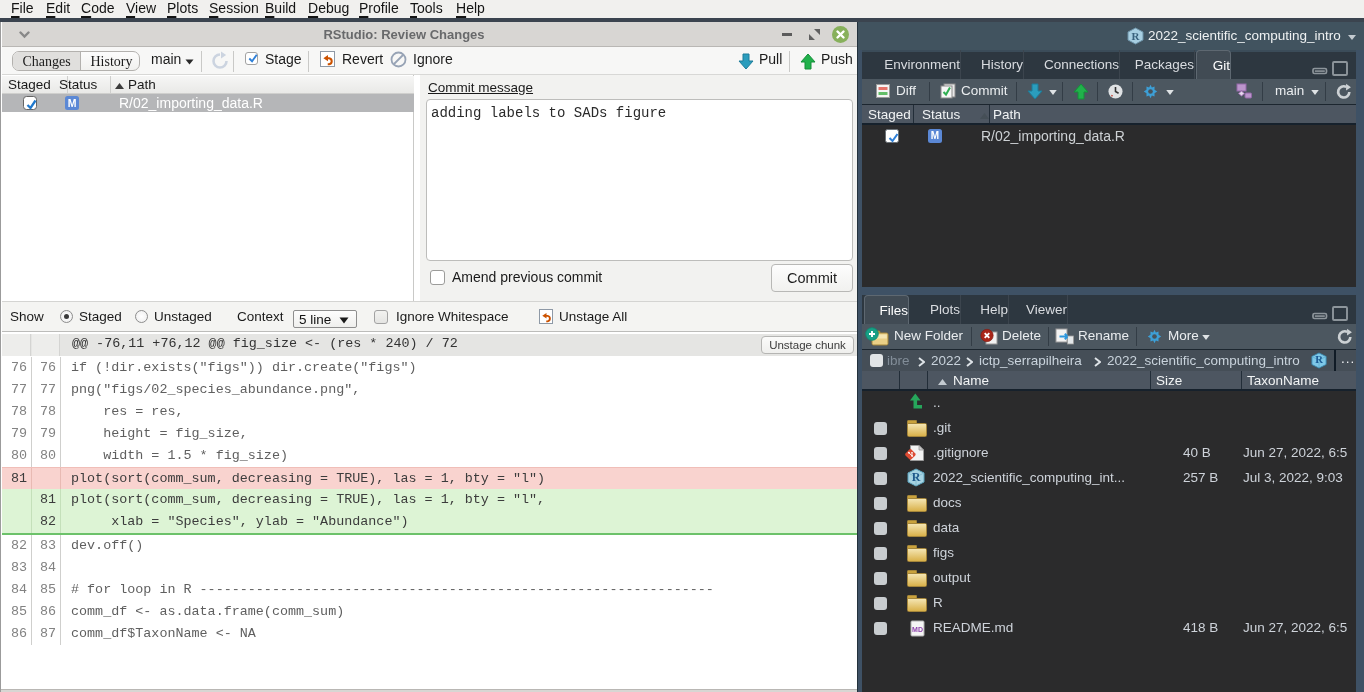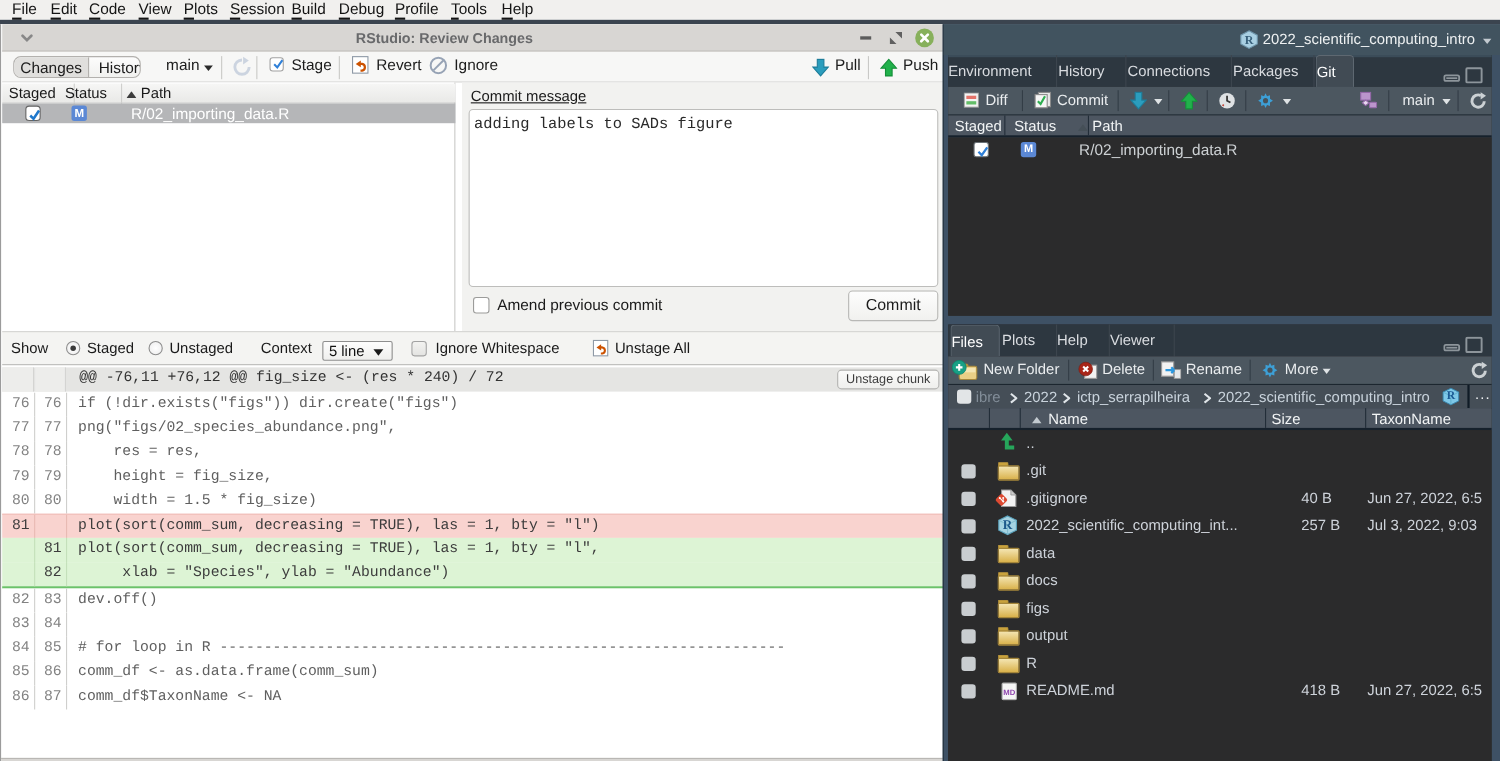--- a/index.html
+++ b/index.html
@@ -11,21 +11,21 @@
 #menubar span { position:absolute; top:0px; white-space:pre; }
 #menubar u { text-decoration:underline; text-underline-offset:2.5px; text-decoration-thickness:1.5px; }
 #darkstrip { position:absolute; left:0; top:18px; width:1364px; height:4px; background:#3b444f; }
 
 #lwin { position:absolute; left:0; top:22px; width:857px; height:670px; background:#fff; border-left:1px solid #9b9b9b; }
 #ltitle { position:absolute; left:1px; top:0; width:856px; height:25px; background:#d8d6d3; border-bottom:1px solid #b9b7b4; }
 #ltitle .ttl { position:absolute; left:-26px; right:26px; top:5px; text-align:center; font-weight:bold; font-size:13px; color:#68696b; }
 #ltoolbar { position:absolute; left:1px; top:25px; width:856px; height:28px; background:#f7f7f6; border-bottom:1px solid #d8d8d6; font-size:14px; color:#1c1c1c; }
 .vsep { position:absolute; width:1px; background:#c9c9c7; }
 
-#segbox { position:absolute; left:10px; top:4px; width:116px; height:20px; border:1px solid #b3b1ae; border-radius:7px; background:linear-gradient(#fcfcfc,#f1f1ef); overflow:hidden; }
+#segbox { position:absolute; left:10px; top:4px; width:128px; height:20px; border:1px solid #b3b1ae; border-radius:7px; background:linear-gradient(#fcfcfc,#f1f1ef); overflow:hidden;font-family:Liberation Serif, serif; }
 #segbox .seg1 { position:absolute; left:0; top:0; width:68px; height:20px; background:#e0dfdd; border-right:1px solid #b3b1ae; text-align:center; line-height:19px; }
 #segbox .seg2 { position:absolute; left:69px; top:0; width:59px; height:20px; text-align:center; line-height:19px; }
 
 #ltop { position:absolute; left:1px; top:53px; width:856px; height:226px; }
 #lfiles { position:absolute; left:0; top:0; width:412px; height:226px; background:#fff; border-right:1px solid #c9c9c7; }
 #lfhead { position:absolute; left:0; top:1px; width:412px; height:18px; background:linear-gradient(#f6f6f5,#e9e9e7); border-bottom:1px solid #cfcfcd; font-size:13.5px; color:#1a1a1a; }
 #lfhead .c { position:absolute; top:1px; }
 #lfhead .d { position:absolute; top:0; width:1px; height:19px; background:#cfcfcd; }
 #lrow { position:absolute; left:0; top:19px; width:412px; height:18px; background:#b5b6b8; color:#fff; font-size:14px; }
 .mbadge { display:inline-block; width:13px; height:13px; background:#3f7fd0; border-radius:2.5px; color:#fff; font-size:10px; font-weight:bold; text-align:center; line-height:13px; }
@@ -61,21 +61,21 @@
 .dl.del .b1,.dl.del .b2 { background:#e8bab3; }
 .dl.add { background:#ddf4d5; }
 .dl.add .code, .dl.add .n1, .dl.add .n2 { color:#3c3c3c; }
 .dl.add .b1,.dl.add .b2 { background:#c4e0ba; }
 .dl.addlast { border-bottom:2px solid #6cc26a; height:24px; }
 
 #rwin { position:absolute; left:857px; top:22px; width:507px; height:670px; background:#3e5165; border-left:1px solid #23313c; }
 #rtitle { position:absolute; left:0; top:0; width:507px; height:28px; background:#41535f; color:#eef1f2; font-size:13.5px; }
 .pane { position:absolute; left:4px; width:494px; background:#2b2b2c; }
 .tabbar { position:absolute; left:0; top:0; width:494px; height:29px; background:#2d3740; color:#d9dce0; font-size:13.5px; }
-.tabbar .tab { position:absolute; top:0; height:29px; line-height:29px; text-align:left; border-right:1px solid #3c454e; }
+.tabbar .tab { position:absolute; top:0; height:29px; line-height:29px; text-align:right; border-right:1px solid #3c454e; }
 .tabbar .tab.sel { background:#414b54; border:1px solid #5e6871; border-bottom:none; border-radius:4px 4px 0 0; color:#fff; }
 .rtoolbar { position:absolute; left:0; width:494px; height:26px; background:#4c5760; color:#eaedef; font-size:13.5px; border-bottom:1px solid #1c262f; }
 .rtoolbar .sep { position:absolute; top:3px; width:1px; height:19px; background:#333d46; }
 .rhead { position:absolute; left:0; width:494px; height:20px; background:#4d5661; color:#f2f4f5; font-size:13.5px; border-bottom:2px solid #16212c; }
 .rhead .d { position:absolute; top:0; width:1px; height:18px; background:#222d38; }
 .rcontent { position:absolute; left:0; width:494px; background:#2b2b2c; color:#ced3da; font-size:13.5px; }
 .paneicons { position:absolute; top:11px; }
 
 .frow { position:relative; width:494px; height:25px; }
 .frow .nm { position:absolute; left:71px; top:4px; }
@@ -540,26 +540,26 @@
             <path d="M1 5 L9 9 L17 5 M9 9 L9 18" stroke="#7cb8cc" stroke-width="0.8" fill="none"></path>
             <text x="9" y="12.5" text-anchor="middle" font-size="12" font-weight="bold" fill="#1f5a8c" font-family="Liberation Serif,serif">R</text>
           </svg>
         <span class="nm">2022_scientific_computing_int...</span>
           <span class="sz">257 B</span>
           <span class="md2">Jul 3, 2022, 9:03</span>
         </div>
       <div class="frow">
           <div class="gcb"></div>
           <div class="folder" style="left:45px;top:4px"></div>
+          <span class="nm">docs</span>
+        </div>
+      <div class="frow">
+          <div class="gcb"></div>
+          <div class="folder" style="left:45px;top:4px"></div>
           <span class="nm">data</span>
-        </div>
-      <div class="frow">
-          <div class="gcb"></div>
-          <div class="folder" style="left:45px;top:4px"></div>
-          <span class="nm">docs</span>
         </div>
       <div class="frow">
           <div class="gcb"></div>
           <div class="folder" style="left:45px;top:4px"></div>
           <span class="nm">figs</span>
         </div>
       <div class="frow">
           <div class="gcb"></div>
           <div class="folder" style="left:45px;top:4px"></div>
           <span class="nm">output</span>

